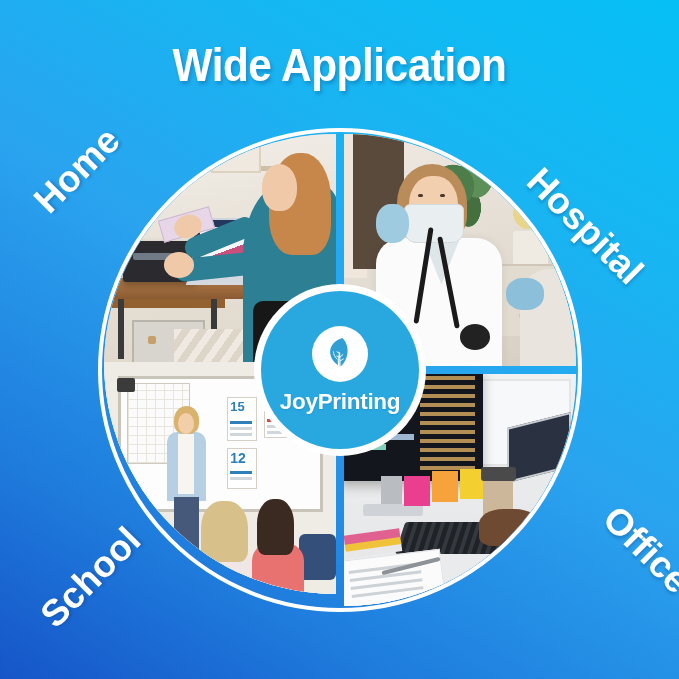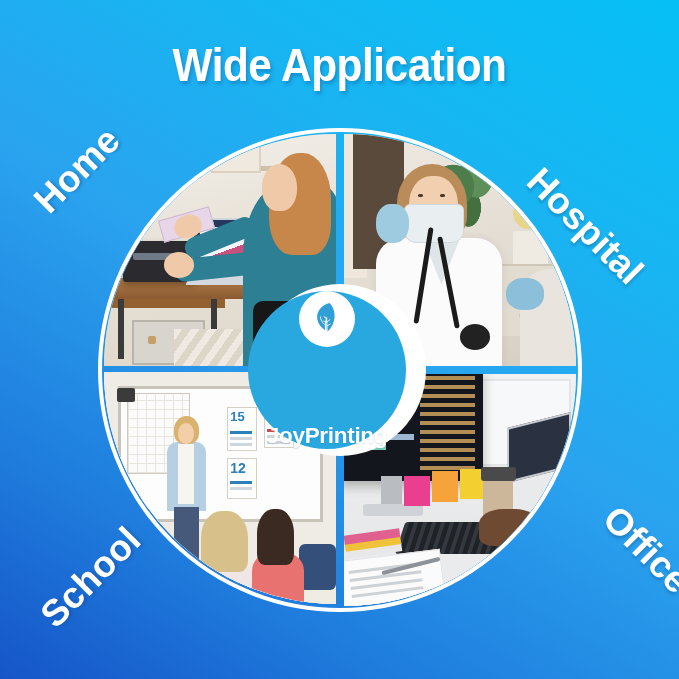--- a/index.html
+++ b/index.html
@@ -35,34 +35,34 @@
   }
   
   .quad{
     position:absolute;width:232px;height:232px;overflow:hidden;
     background:#cfd9e0;
   }
   .quad .photo{position:absolute;left:0;top:0;width:100%;height:100%;}
 
   .q-home{left:6px;  top:6px;  border-radius:232px 0 0 0;}
   .q-hospital{left:246px;top:6px;border-radius:0 232px 0 0;}
-  .q-school{left:6px;top:244px;border-radius:0 0 0 232px;}
+  .q-school{left:6px;top:234px;border-radius:0 0 0 232px;}
   .q-office{left:246px;top:246px;border-radius:0 0 232px 0;}
 
   
   .hub{
     position:absolute;left:156px;top:156px;width:172px;height:172px;
     border-radius:50%;
     background:#ffffff;
   }
   .logo-circle{
-    position:absolute;left:150px;top:163px;width:158px;height:158px;
+    position:absolute;left:163px;top:163px;width:158px;height:158px;
     border-radius:50%;
     background:#29a8e0;
-    display:flex;flex-direction:column;align-items:center;justify-content:space-between;
+    display:flex;flex-direction:column;align-items:center;justify-content:center;
     box-shadow:inset 0 0 0 0 rgba(0,0,0,0);
   }
   .logo-mark{
     width:56px;height:56px;border-radius:50%;background:#ffffff;
     display:flex;align-items:center;justify-content:center;margin-bottom:2px;
   }
   .logo-text{
     color:#ffffff;font-size:22.5px;font-weight:bold;letter-spacing:-0.3px;
     margin-top:5px;white-space:nowrap;
     text-shadow:0 1px 2px rgba(0,60,110,0.18);

